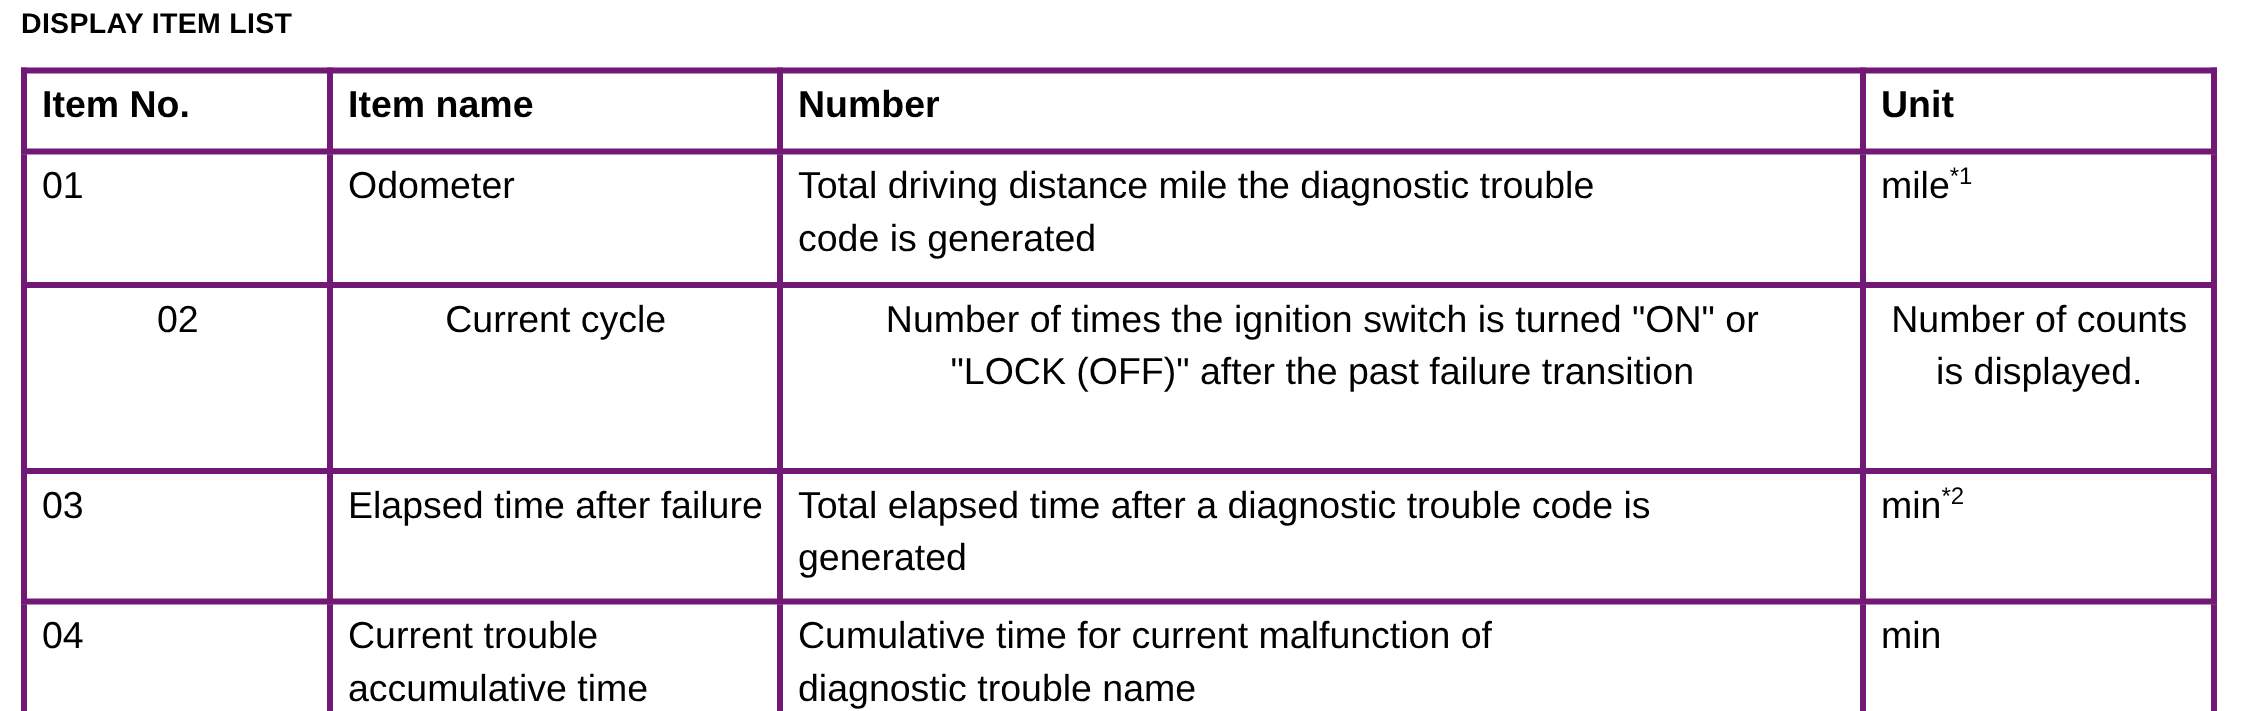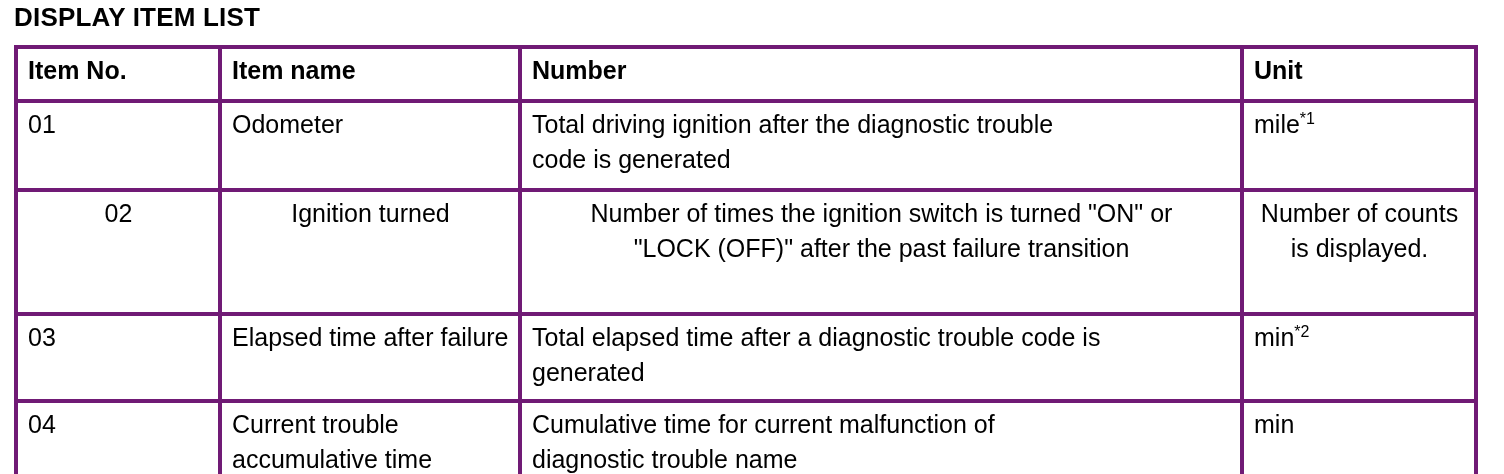--- a/index.html
+++ b/index.html
@@ -16,21 +16,21 @@
   }
   .page {
     position: relative;
     width: 1504px;
     height: 474px;
   }
   .page-title {
     position: absolute;
     left: 14px;
     top: 2px;
-    font-size: 26px;
+    font-size: 19px;
     font-weight: bold;
     letter-spacing: 0.2px;
     line-height: 30px;
     white-space: nowrap;
   }
   .item-table {
     position: absolute;
     left: 14px;
     top: 45px;
     width: 1460px;
@@ -95,33 +95,33 @@
     </thead>
     <tbody>
       <tr class="r1">
         <td>
             <span class="cell-text">01</span>
           </td>
         <td>
             <span class="cell-text">Odometer</span>
           </td>
         <td>
-            <span class="cell-text">Total driving ignition after the diagnostic trouble
+            <span class="cell-text">Total driving distance mile the diagnostic trouble
 code is generated</span>
           </td>
         <td>
             <span class="cell-text"><span>mile</span><sup>*1</sup></span>
           </td>
       </tr>
       <tr class="r2">
         <td>
             <span class="cell-text">02</span>
           </td>
         <td>
-            <span class="cell-text">Ignition turned</span>
+            <span class="cell-text">Current cycle</span>
           </td>
         <td>
             <span class="cell-text">Number of times the ignition switch is turned "ON" or
 "LOCK (OFF)" after the past failure transition</span>
           </td>
         <td>
             <span class="cell-text"><span>Number of counts is displayed.</span><sup></sup></span>
           </td>
       </tr>
       <tr class="r3">

